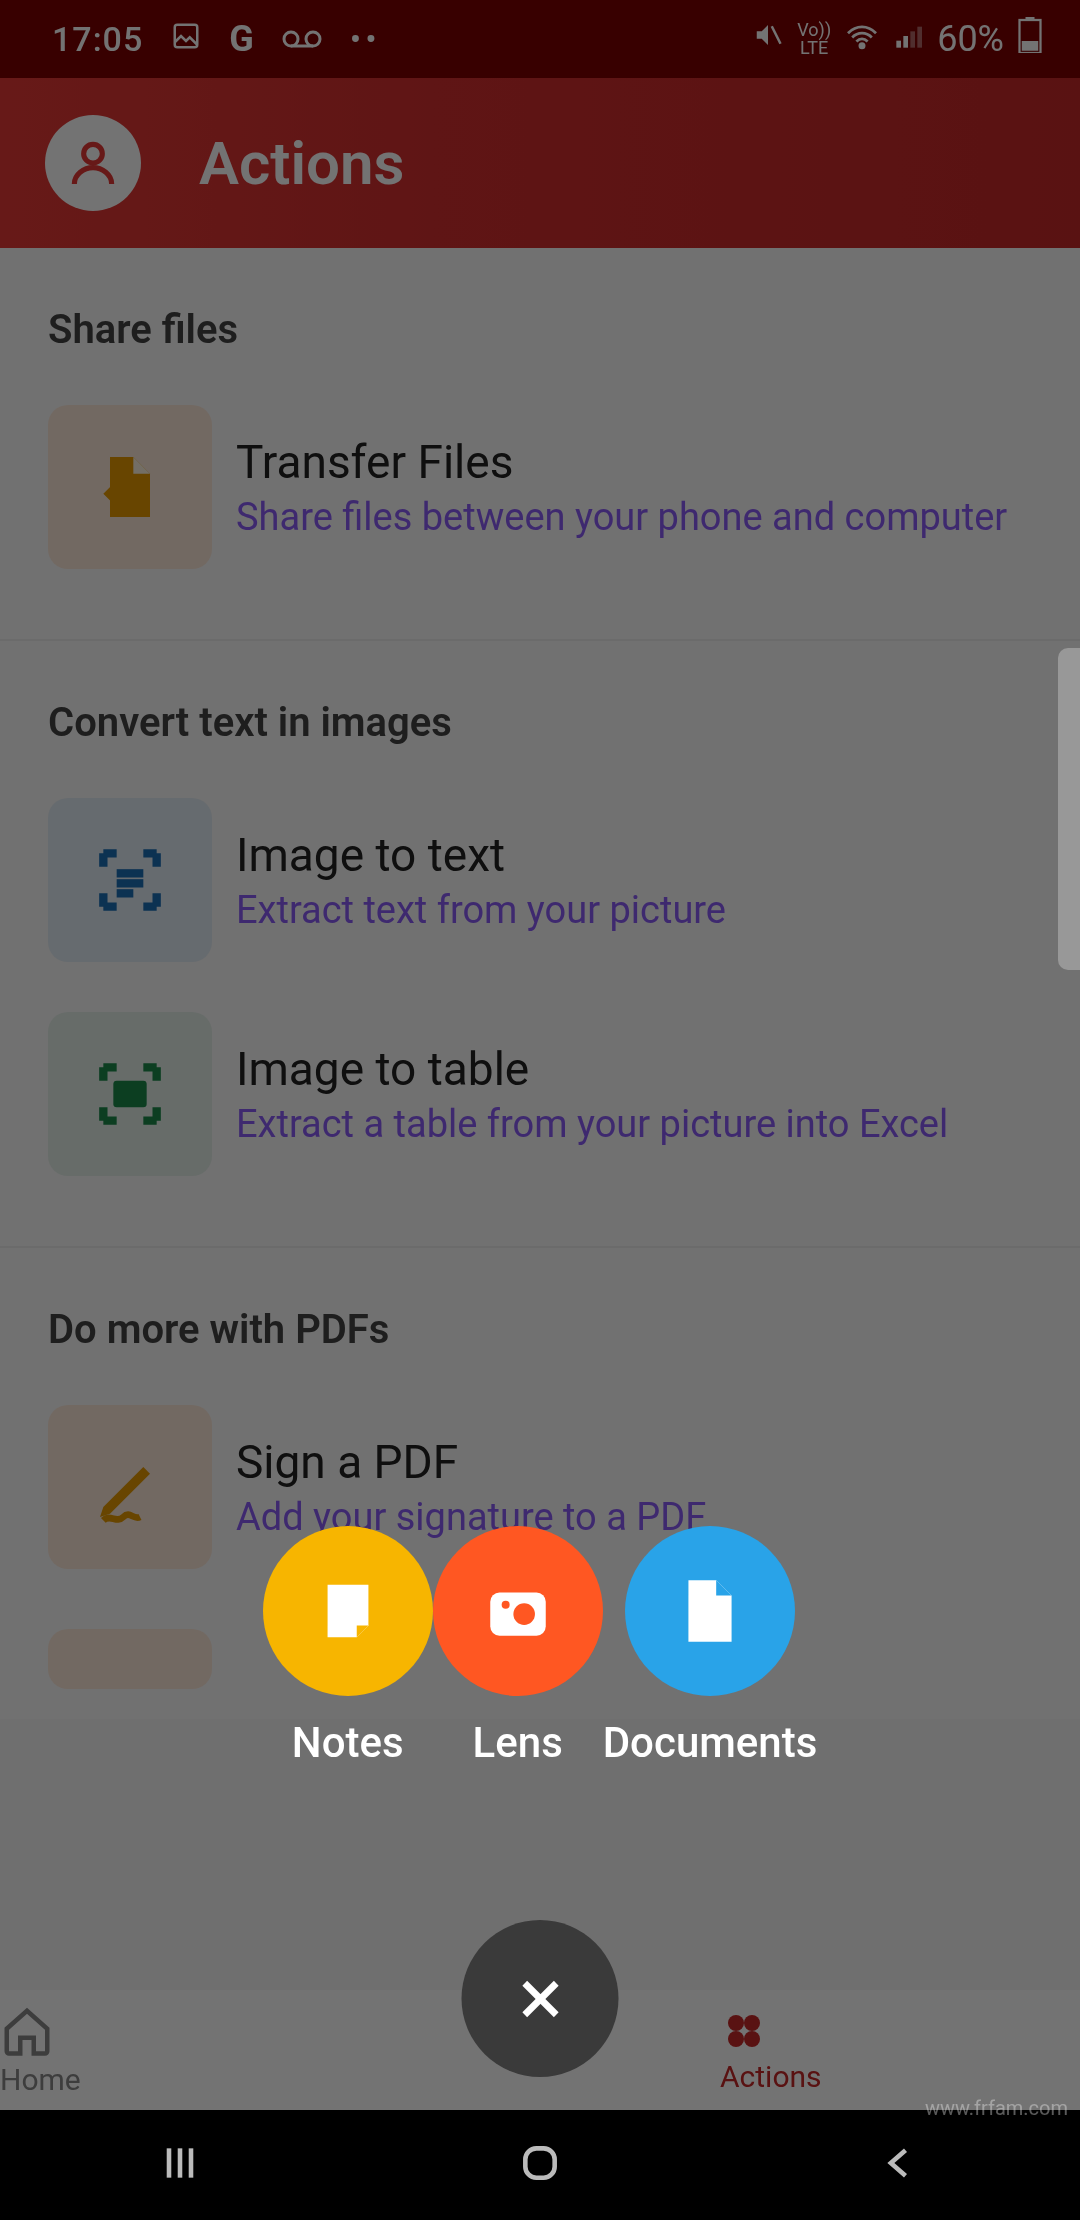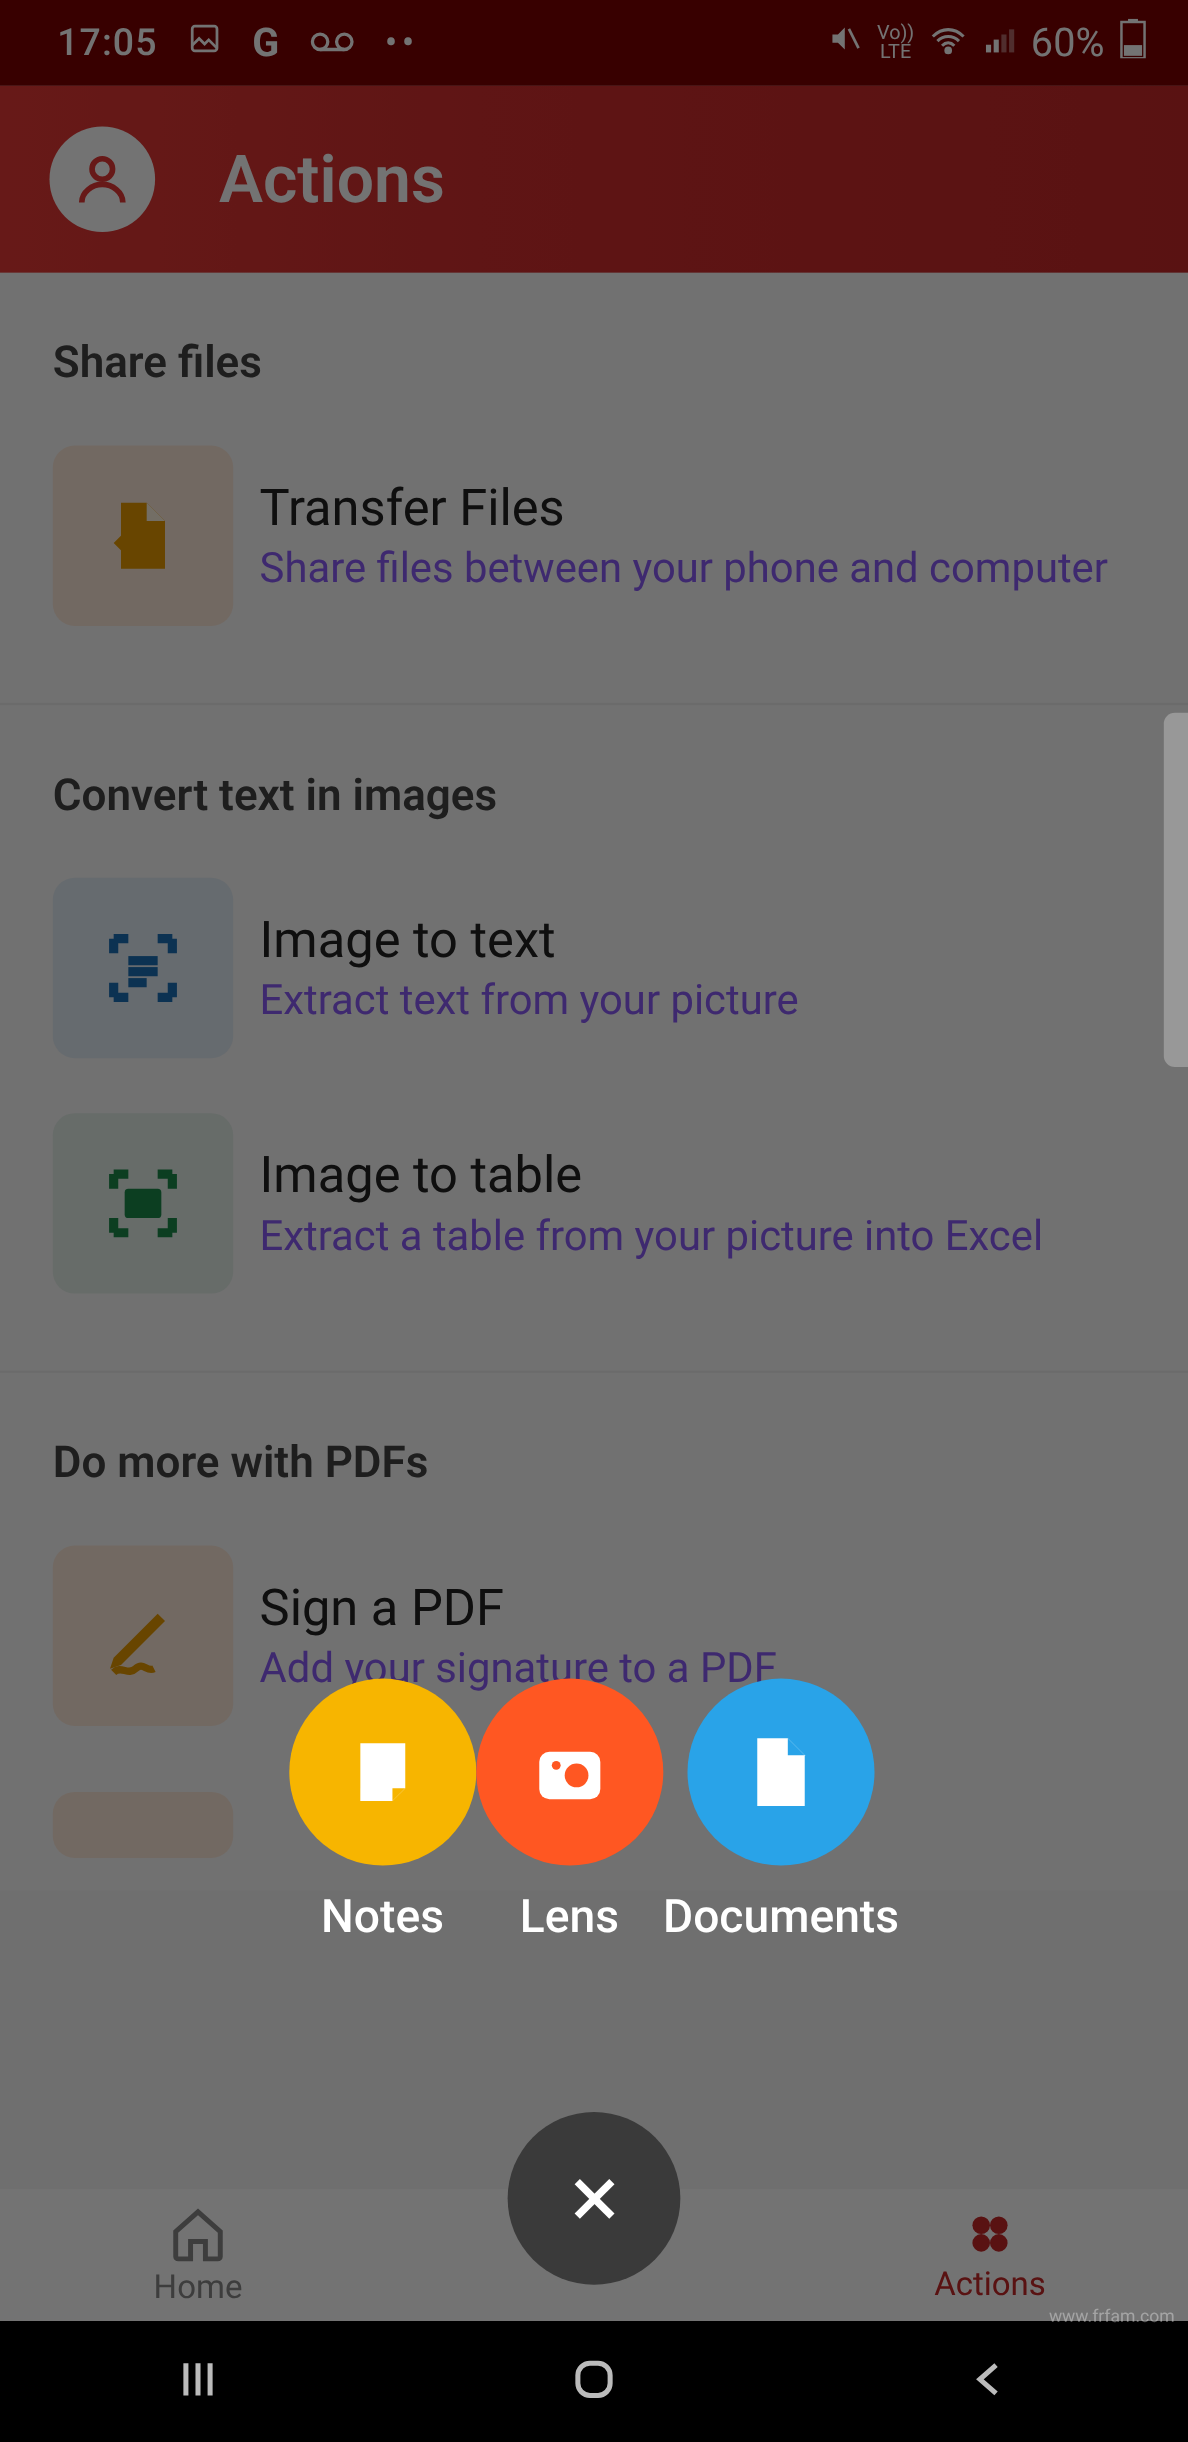--- a/index.html
+++ b/index.html
@@ -20,37 +20,37 @@
 .row { display: flex; align-items: center; gap: 24px; padding: 20px 48px 30px; }
 .icon-tile { width: 164px; height: 164px; border-radius: 20px; display: flex; align-items: center; justify-content: center; flex-shrink: 0; }
 .tile-orange { background: #fde9d9; }
 .tile-blue { background: #e3edf5; }
 .tile-green { background: #e4efe9; }
 .row-text .t1 { font-size: 46px; color: #222; margin-bottom: 6px; }
 .row-text .t2 { font-size: 38px; color: #8b5cf6; }
 .divider { height: 2px; background: #eee; }
 
 .bottom-nav { position: absolute; left: 0; right: 0; top: 1990px; height: 120px; display: flex; background: #fff; }
-.bnav-item { flex: 1; display: flex; flex-direction: column; align-items: center; justify-content: center; gap: 4px; font-size: 30px; color: #888; }
+.bnav-item { flex: 1; display: flex; flex-direction: column; justify-content: center; gap: 4px; font-size: 30px; color: #888; }
 .bnav-item.active { color: #c62828; }
 .bnav-center { flex: 1; }
 
 .sys-nav { position: absolute; left: 0; right: 0; bottom: 0; height: 110px; background: #000; display: flex; align-items: center; justify-content: space-around; color: #bbb; }
 
 .scrim { position: absolute; inset: 0; background: rgba(0,0,0,0.55); }
 .fab-menu { position: absolute; left: 0; right: 0; top: 1526px; display: flex; justify-content: center; }
 .fab-item { display: flex; flex-direction: column; align-items: center; gap: 22px; }
 .fab-circle { width: 170px; height: 170px; border-radius: 50%; display: flex; align-items: center; justify-content: center; }
 .fab-label { color: #fff; font-size: 42px; font-weight: 500; }
 .c-yellow { background: #f7b500; }
 .c-orange { background: #ff5722; }
 .c-blue { background: #29a3e8; }
 .fab-close { position: absolute; top: 1920px; left: 50%; transform: translateX(-50%); width: 157px; height: 157px; border-radius: 50%; background: #3a3a3a; display: flex; align-items: center; justify-content: center; }
 
-.watermark { position: absolute; right: 12px; top: 2096px; color: rgba(255,255,255,0.35); font-size: 16px; }
+.watermark { position: absolute; right: 12px; top: 2096px; color: rgba(255,255,255,0.35); font-size: 20px; }
 .scroll-handle { position: absolute; right: 0; top: 648px; width: 22px; height: 322px; background: rgba(200,200,200,0.45); border-radius: 10px 0 0 10px; }
 </style>
 </head>
 <body>
 
 <div class="status-bar">
   <div class="status-left">
     <span class="time">17:05</span>
     <span>
       <svg width="30" height="30" viewBox="0 0 24 24" fill="#fff">

